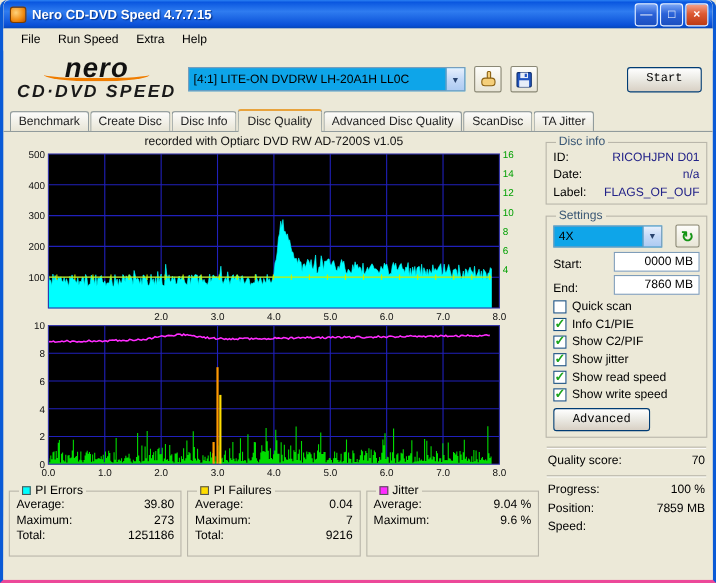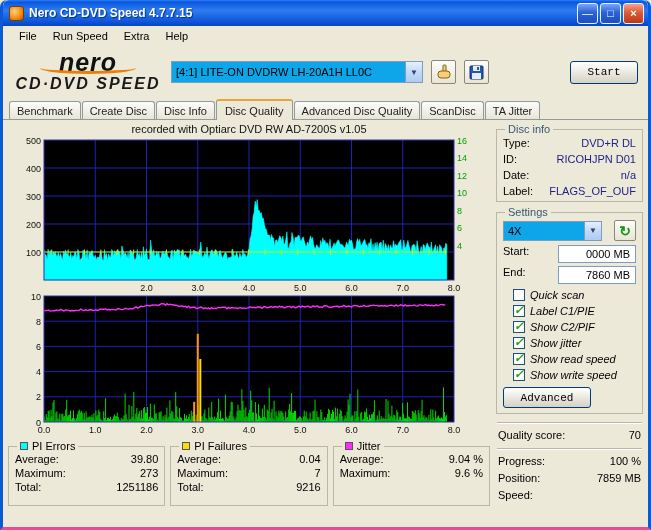--- a/index.html
+++ b/index.html
@@ -73,24 +73,24 @@
   .srow{display:flex;justify-content:space-between;font-size:11px;line-height:14px;}
   
   .rightcol{flex:1;display:flex;flex-direction:column;font-size:11px;}
   .grp{margin-bottom:4px;}
   .grp legend{color:#3a5775;}
   .inforow{display:flex;justify-content:space-between;line-height:16px;}
   .inforow .iv{color:#222288;text-align:right;white-space:nowrap;overflow:hidden;}
   .speedrow{display:flex;justify-content:space-between;align-items:center;margin:2px 0 4px;}
   .combo.small{width:99px;height:20px;}
   .refresh{width:22px;height:21px;color:#149414;font-size:14px;font-weight:bold;}
-  .fieldrow{display:flex;justify-content:space-between;align-items:flex-start;margin:3px 0;}
+  .fieldrow{display:flex;justify-content:space-between;align-items:flex-end;margin:3px 0;}
   .textbox{width:78px;height:18px;background:#fff;border:1px solid #7f9db9;font-size:11px;
            line-height:16px;padding:0 5px;text-align:right;}
-  .chkrow{display:flex;align-items:center;gap:5px;height:15px;margin:1px 10px;font-style:italic;}
+  .chkrow{display:flex;align-items:center;gap:5px;height:15px;margin:1px 0;}
   .chk{width:12px;height:12px;background:#fff;border:1px solid #1c5180;position:relative;flex:0 0 12px;}
   .chk.checked::after{content:"✓";position:absolute;left:0px;top:-3px;color:#1ca41c;
                       font-size:12px;font-weight:bold;}
   .advrow{display:flex;margin:5px 0 3px;}
   .advrow .xpbtn{min-width:88px;height:21px;}
   .sep{height:1px;background:#b9b6aa;box-shadow:0 1px 0 #ffffff;margin:4px 1px;}
   .qrow,.prow{display:flex;justify-content:space-between;line-height:17px;padding:0 2px;}
   .qval{font-weight:normal;}
 </style>
 </head>
@@ -309,24 +309,20 @@
               <span>9.6 %</span>
             </div>
         </fieldset>
       </div>
     </div>
 
     <div class="rightcol">
       <fieldset class="grp">
         <legend>Disc info</legend>
         <div class="inforow">
-            <span class="il">Type:</span>
-            <span class="iv">DVD+R DL</span>
-          </div>
-        <div class="inforow">
             <span class="il">ID:</span>
             <span class="iv">RICOHJPN D01</span>
           </div>
         <div class="inforow">
             <span class="il">Date:</span>
             <span class="iv">n/a</span>
           </div>
         <div class="inforow">
             <span class="il">Label:</span>
             <span class="iv">FLAGS_OF_OUF</span>
@@ -351,21 +347,21 @@
         <div class="fieldrow">
           <span>End:</span>
           <div class="textbox">7860 MB</div>
         </div>
         <div class="chkrow">
           <span class="chk"></span>
           <span>Quick scan</span>
         </div>
         <div class="chkrow">
           <span class="chk checked"></span>
-          <span>Label C1/PIE</span>
+          <span>Info C1/PIE</span>
         </div>
         <div class="chkrow">
           <span class="chk checked"></span>
           <span>Show C2/PIF</span>
         </div>
         <div class="chkrow">
           <span class="chk checked"></span>
           <span>Show jitter</span>
         </div>
         <div class="chkrow">

